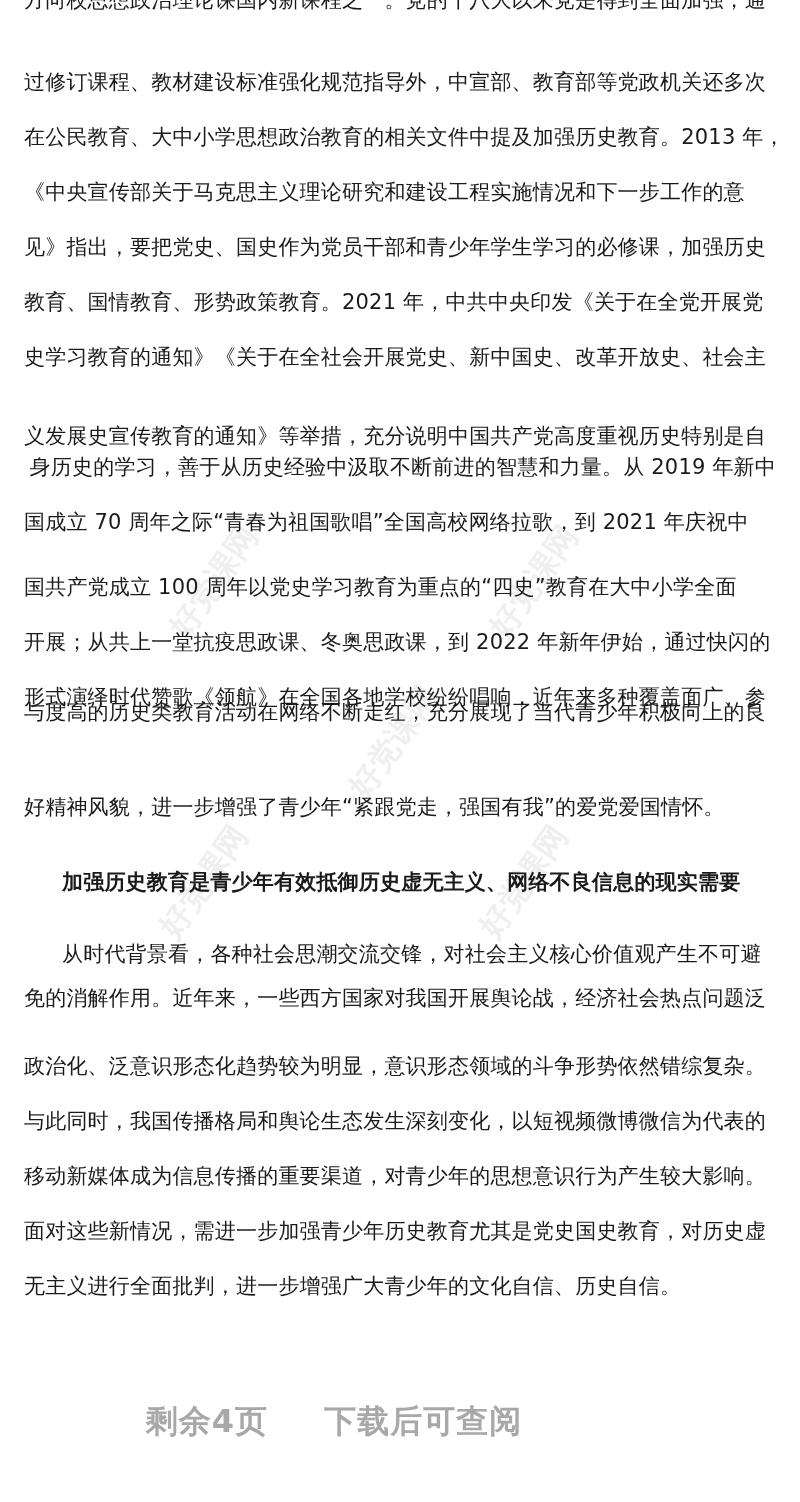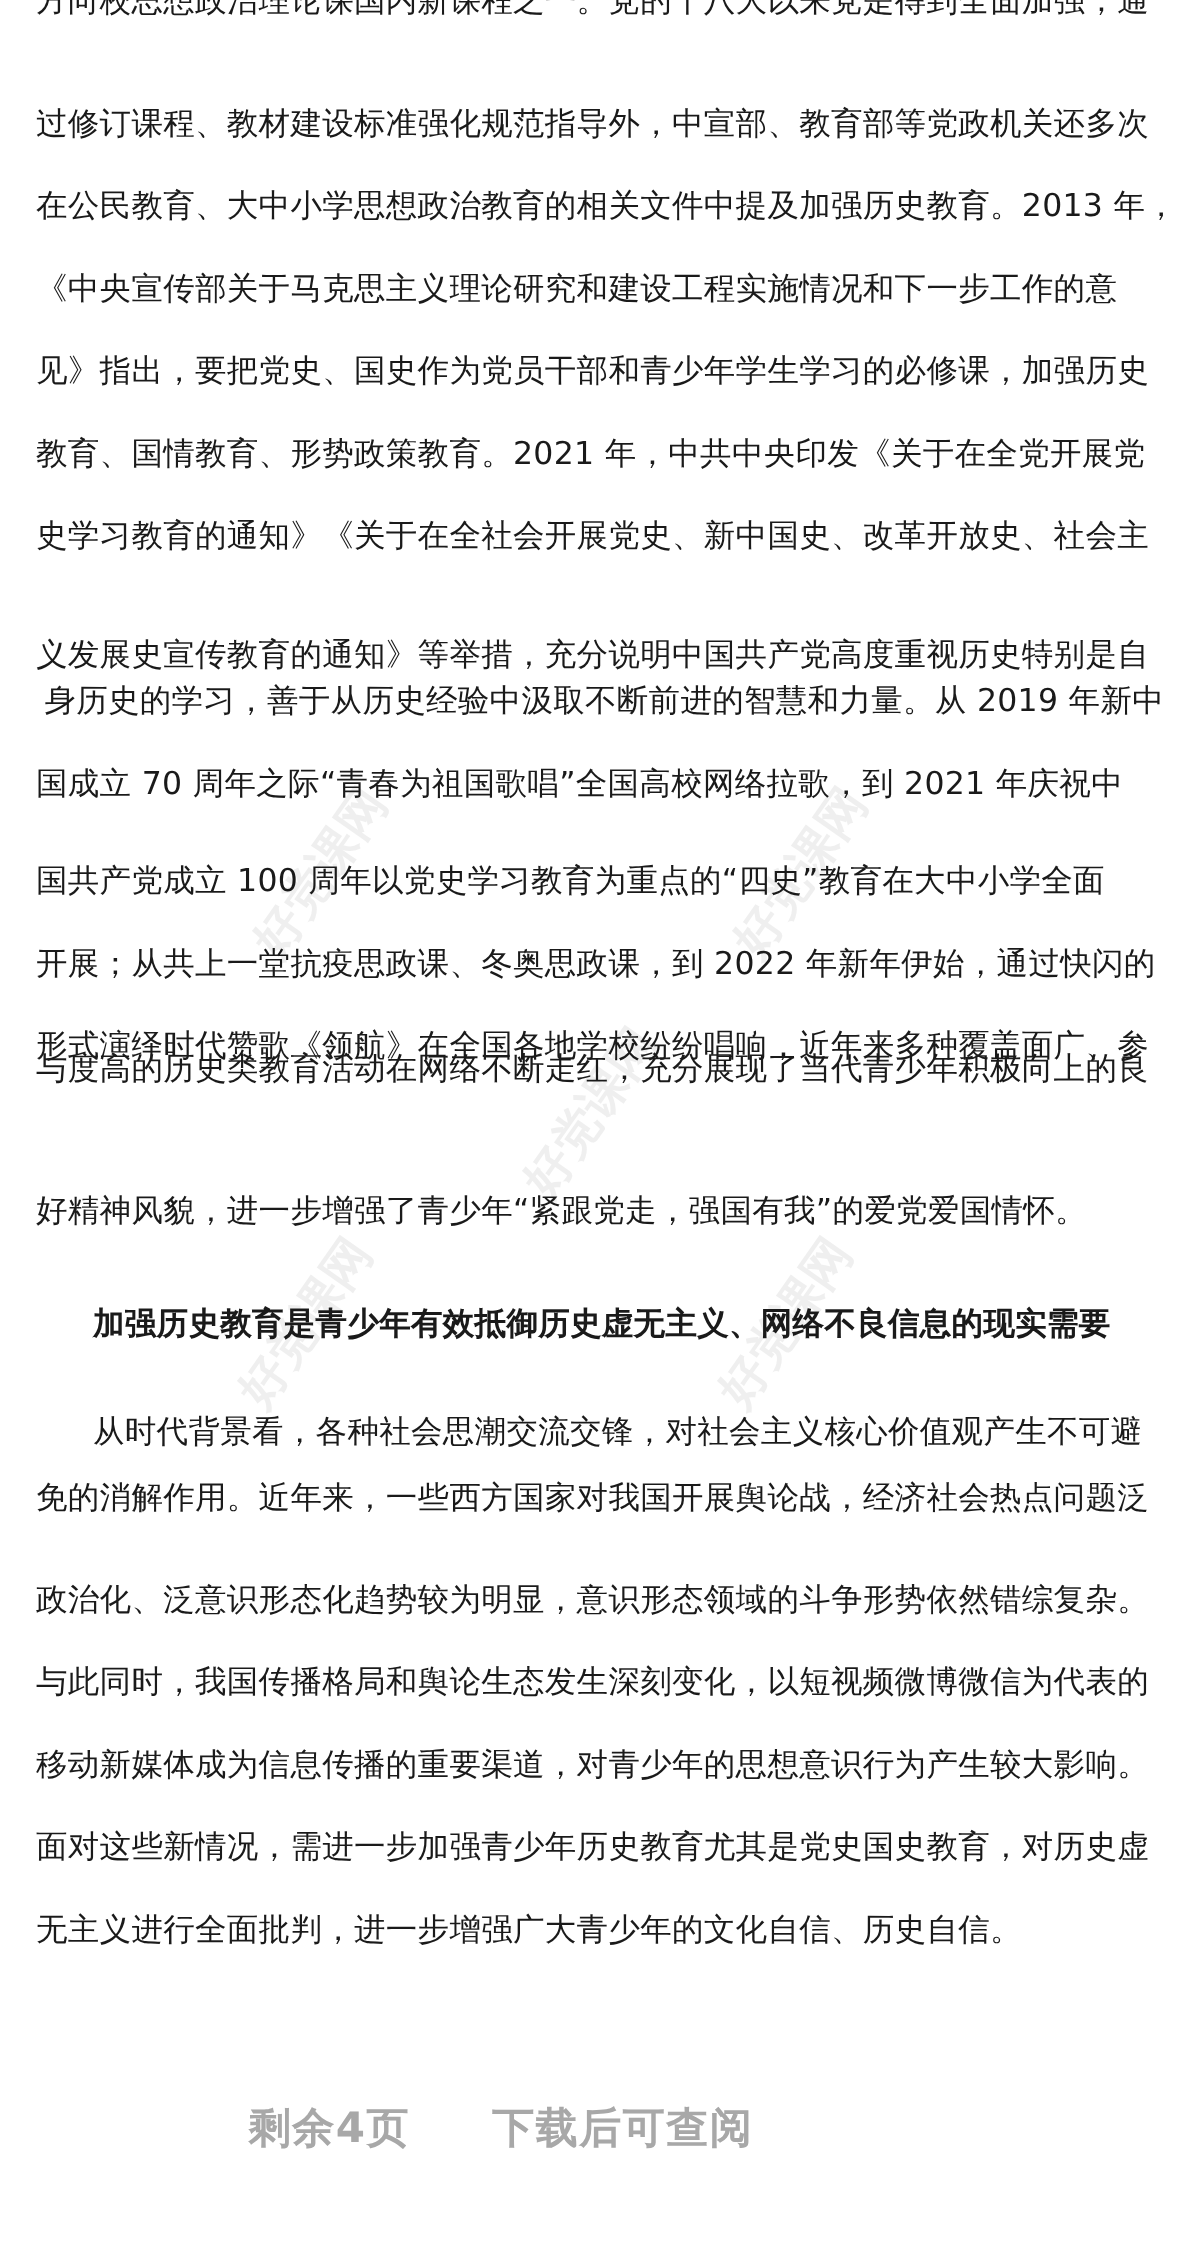--- a/index.html
+++ b/index.html
@@ -7,21 +7,21 @@
            font-family: "DejaVu Sans", "Liberation Sans", sans-serif; color: #1a1a1a; }
     .page { position: absolute; left: 0; top: 0; width: 800px; height: 1502px; }
     .line { position: absolute; left: 24px; width: 752px; font-size: 21px; line-height: 28px;
             white-space: nowrap; letter-spacing: 0.2px; }
     .cut { top: -14px; }
     .heading { font-weight: bold; left: 62px; }
     .indent { left: 62px; }
     .watermark { position: absolute; color: rgba(120,120,120,0.12); font-size: 32px;
                  transform: rotate(-55deg); white-space: nowrap; font-weight: bold; }
     .more { position: absolute; left: 0; top: 1400px; width: 668px; text-align: center;
-            font-size: 28px; font-weight: bold; color: #a8a8a8; letter-spacing: 1px; }
+            font-size: 32px; font-weight: bold; color: #a8a8a8; letter-spacing: 1px; }
     .more span { margin: 0 22px; }
   </style>
 </head>
 <body>
 
 <div class="page">
 
   <div class="watermark" style="left:150px; top:560px;">好党课网</div>
   <div class="watermark" style="left:470px; top:560px;">好党课网</div>
   <div class="watermark" style="left:330px; top:720px;">好党课网</div>

